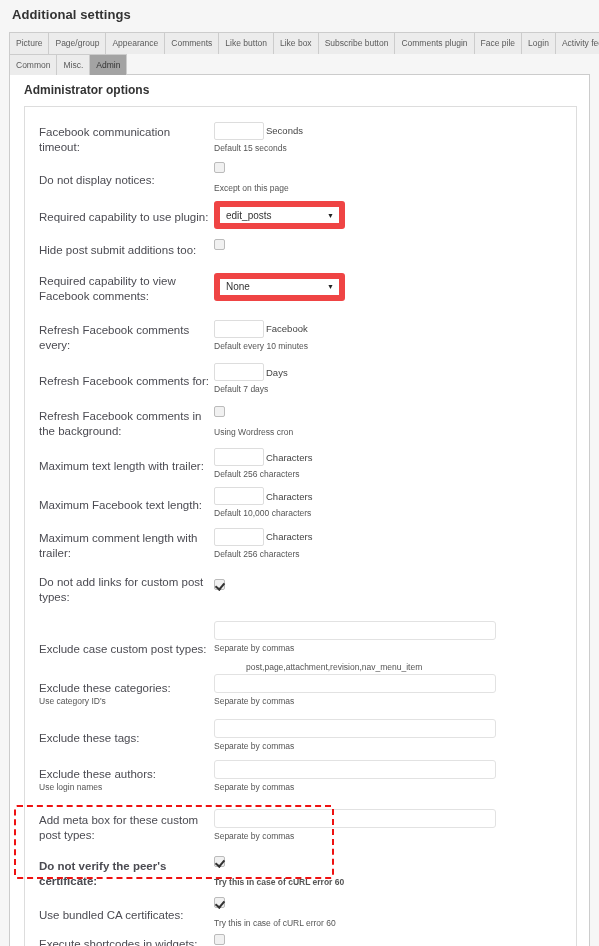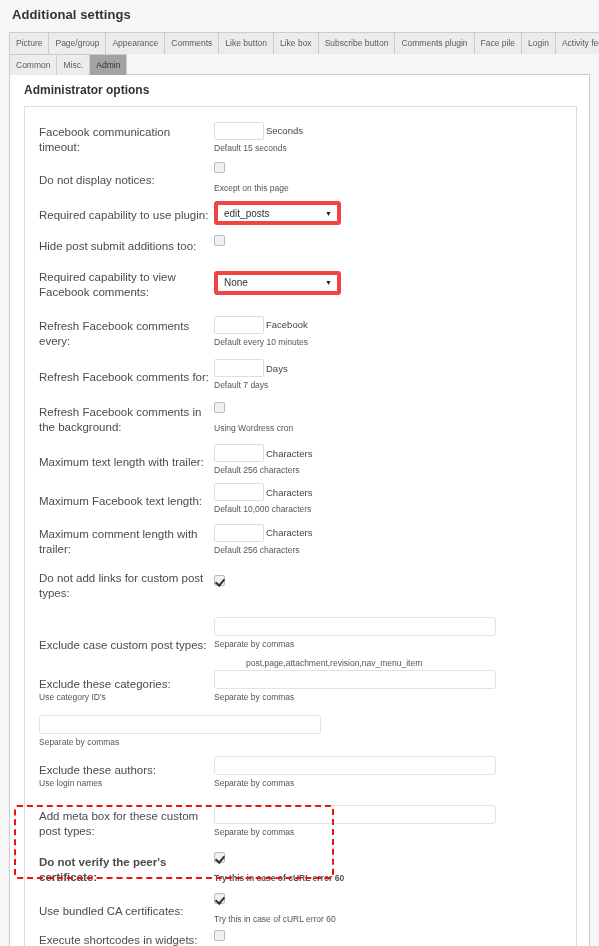--- a/index.html
+++ b/index.html
@@ -183,21 +183,21 @@
     height: 7px;
     border: solid #333;
     border-width: 0 2px 2px 0;
     transform: rotate(40deg);
   }
 
   
   .sel {
     width: 108px;
     height: 16px;
-    border: 4px solid #ef4444;
+    border: 6px solid #ef4444;
     border-radius: 3px;
     background: #fff;
     font-size: 10px;
     color: #333;
     display: flex;
     align-items: center;
     justify-content: space-between;
     padding: 0 5px 0 6px;
     box-sizing: content-box;
     cursor: pointer;
@@ -381,20 +381,21 @@
         <span>Exclude these categories:</span>
         <span class="sub-label">Use category ID's</span>
       </div>
       <div class="field-col" style="padding-top:6px;">
         <input class="txt-wide" type="text" value="" style="">
         <div class="hint">Separate by commas</div>
       </div>
     </div>
 
     <div class="row" style="margin-top:10px;">
+      <div class="label-col" style="padding-top:7px;">Exclude these tags:</div>
       <div class="field-col">
         <input class="txt-wide" type="text" value="" style="">
         <div class="hint">Separate by commas</div>
       </div>
     </div>
 
     <div class="row" style="margin-top:6px;">
       <div class="label-col tight" style="padding-top:9px;">
         <span>Exclude these authors:</span>
         <span class="sub-label">Use login names</span>

